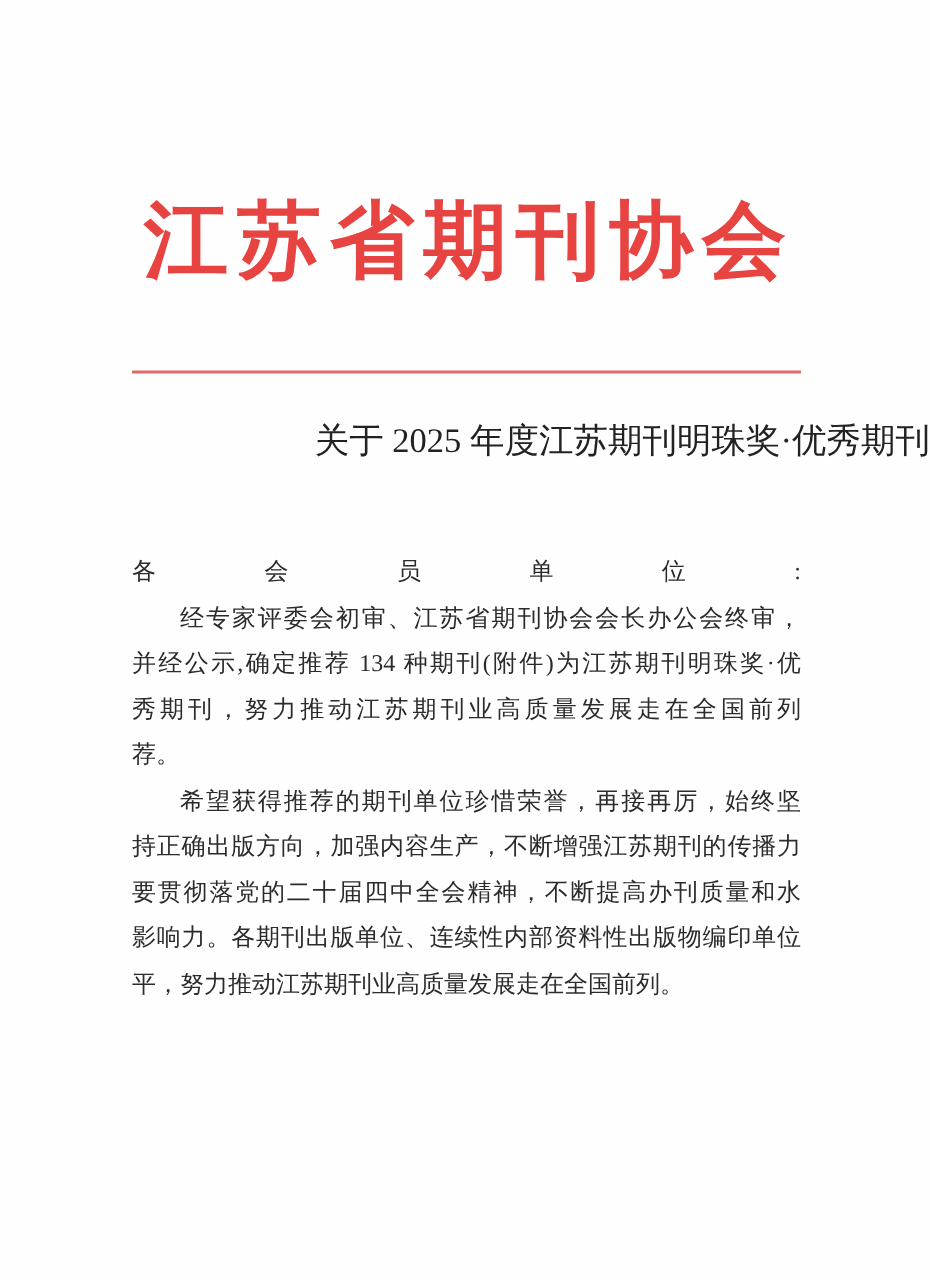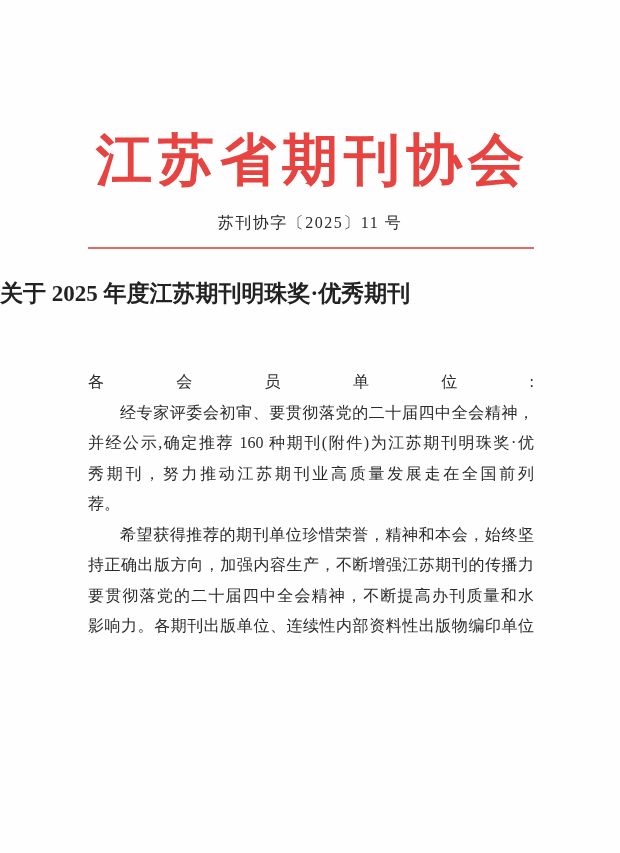--- a/index.html
+++ b/index.html
@@ -36,22 +36,22 @@
     letter-spacing:1.5px;
     white-space:nowrap;
   }
   .divider{
     position:absolute;top:247px;left:88px;
     width:446px;height:2px;
     background:var(--divider-red);
   }
   .doc-title{
     position:absolute;top:275px;left:0;right:0;
-    text-align:left;
-    font-weight:bold;
+    text-align:right;
+    font-weight:normal;
     font-size:23px;
     line-height:38px;
     color:#222;
   }
   .doc-title .t-line{white-space:nowrap;}
   .body{
     position:absolute;top:367px;left:88px;
     width:446px;
     font-size:16px;
     line-height:30.5px;
@@ -64,40 +64,40 @@
   .line.last{text-align-last:left;}
   .salutation{text-align:left;}
 </style>
 </head>
 <body>
 
 <div class="page">
 
   <div class="org-title">江苏省期刊协会</div>
 
-  <div class="doc-number">苏刊协字〔2025〕11 号</div>
 
   <div class="divider"></div>
 
   <div class="doc-title">
     <div class="t-line">关于 2025 年度江苏期刊明珠奖·优秀期刊</div>
   </div>
 
   <div class="body">
     <div class="line salutation">各会员单位:</div>
 
 
     <div>
-      <div class="line first">经专家评委会初审、要贯彻落党的二十届四中全会精神，</div>
-      <div class="line">并经公示,确定推荐 160 种期刊(附件)为江苏期刊明珠奖·优</div>
+      <div class="line first">经专家评委会初审、江苏省期刊协会会长办公会终审，</div>
+      <div class="line">并经公示,确定推荐 134 种期刊(附件)为江苏期刊明珠奖·优</div>
       <div class="line">秀期刊，努力推动江苏期刊业高质量发展走在全国前列</div>
       <div class="line last">荐。</div>
     </div>
 
     <div>
-      <div class="line first">希望获得推荐的期刊单位珍惜荣誉，精神和本会，始终坚</div>
+      <div class="line first">希望获得推荐的期刊单位珍惜荣誉，再接再厉，始终坚</div>
       <div class="line">持正确出版方向，加强内容生产，不断增强江苏期刊的传播力</div>
       <div class="line">要贯彻落党的二十届四中全会精神，不断提高办刊质量和水</div>
       <div class="line">影响力。各期刊出版单位、连续性内部资料性出版物编印单位</div>
+      <div class="line last">平，努力推动江苏期刊业高质量发展走在全国前列。</div>
     </div>
   </div>
 
 </div>
 
 </body></html>

